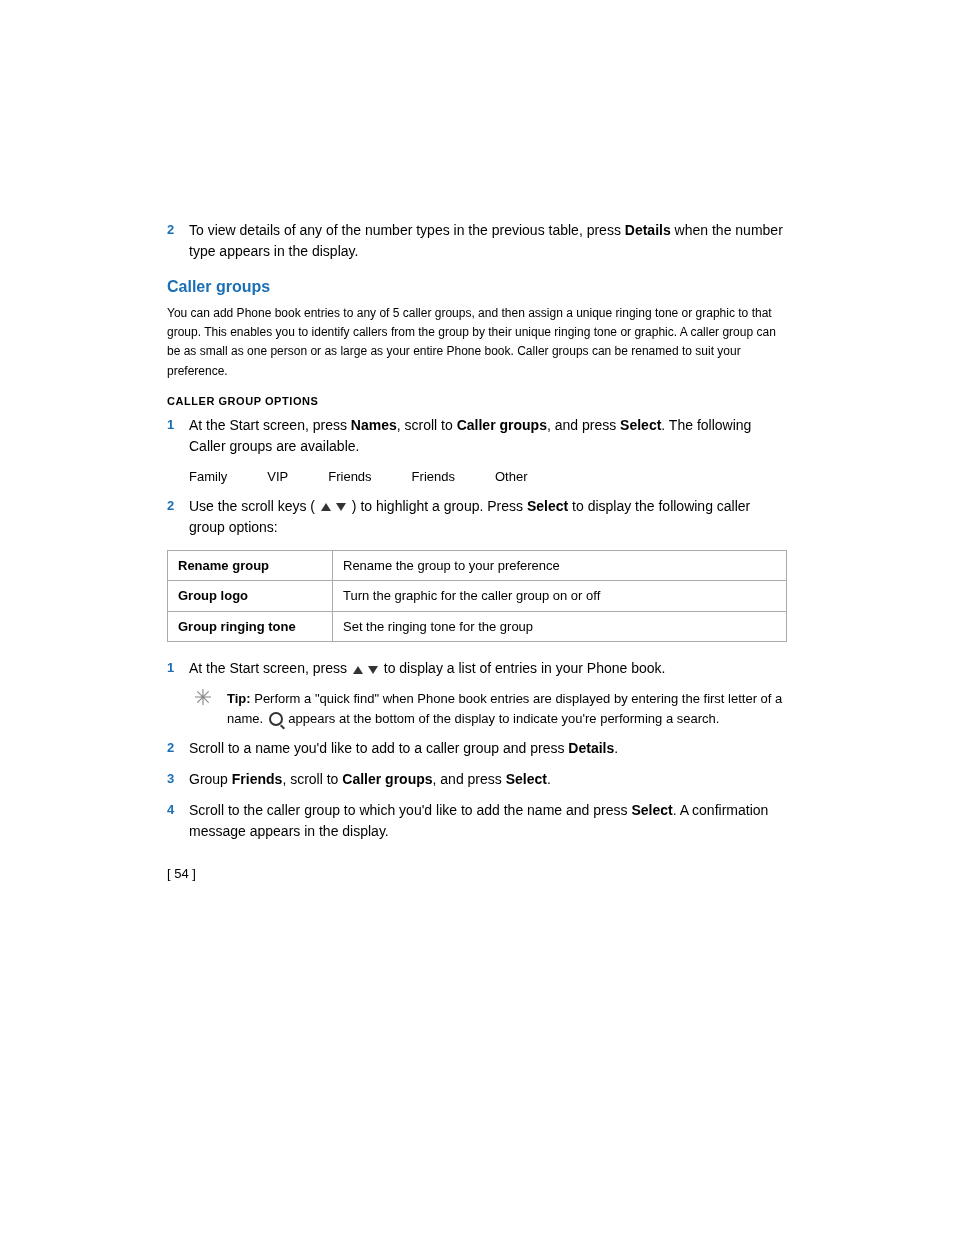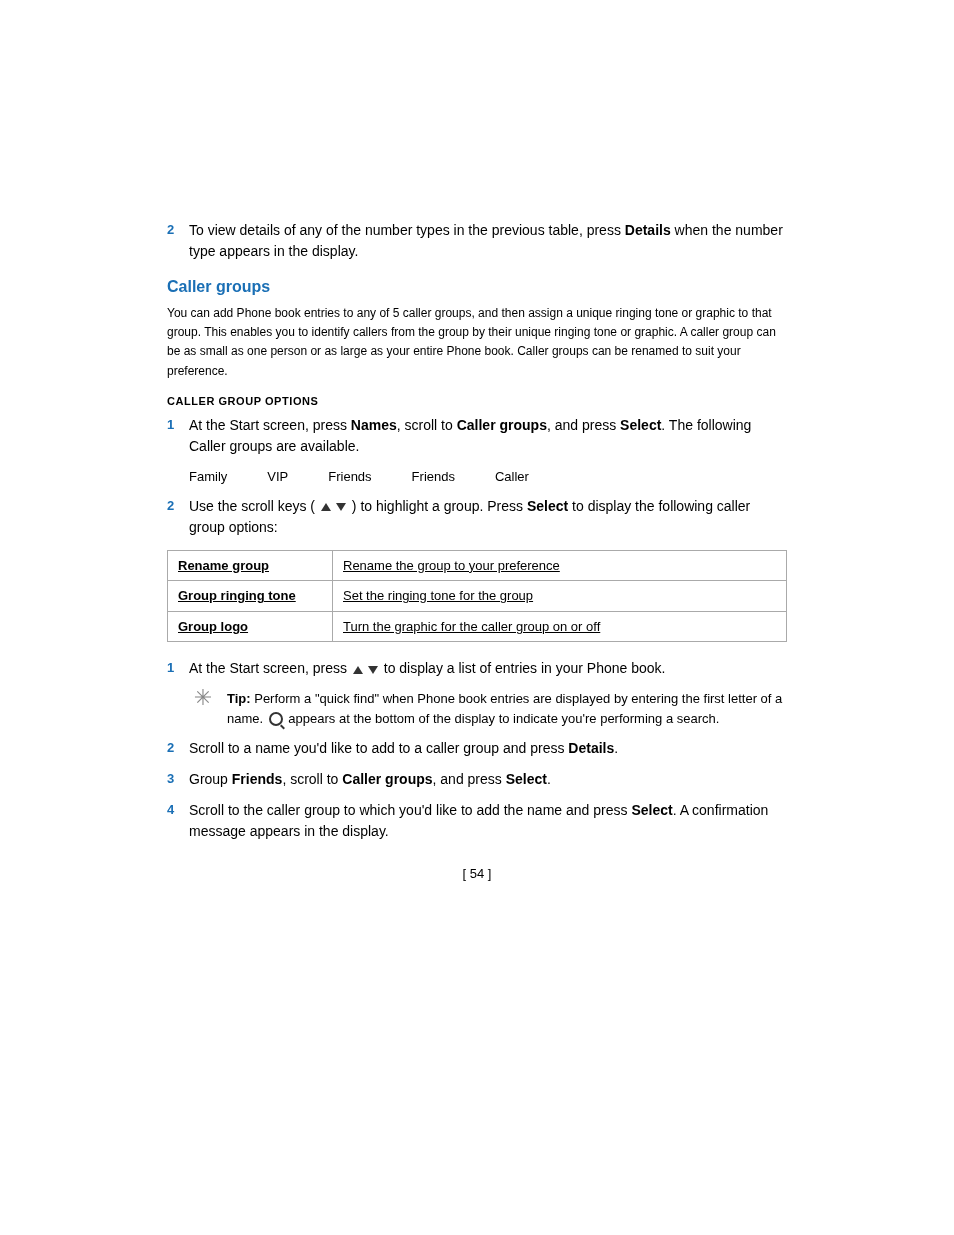--- a/index.html
+++ b/index.html
@@ -86,21 +86,20 @@
 
     .caller-groups-row span {
       font-size: 13px;
     }
 
     .options-table {
       border-collapse: collapse;
       width: 100%;
       margin: 12px 0 16px 0;
       font-size: 13px;
-      text-decoration: underline;
     }
 
     .options-table td {
       border: 1px solid #aaa;
       padding: 5px 10px;
       vertical-align: top;
       line-height: 1.5;
     }
 
     .options-table td:first-child {
@@ -129,21 +128,20 @@
       min-width: 28px;
       text-align: center;
     }
 
     .tip-text {
       font-size: 13px;
       line-height: 1.5;
     }
 
     .page-number {
-      text-align: center;
       font-size: 13px;
       margin-top: 24px;
     }
 
     .inline-arrows {
       display: inline-flex;
       align-items: center;
       gap: 1px;
       vertical-align: middle;
     }
@@ -208,21 +206,21 @@
       <span class="step-text">
         <span>At the Start screen, press </span><span class="bold">Names</span><span>, scroll to </span><span class="bold">Caller groups</span><span>, and press </span><span class="bold">Select</span><span>. The following Caller groups are available.</span>
       </span>
     </div>
 
     <div class="caller-groups-row">
       <span>Family</span>
       <span>VIP</span>
       <span>Friends</span>
       <span>Friends</span>
-      <span>Caller</span>
+      <span>Other</span>
     </div>
 
     <div class="step-item">
       <span class="step-number">2</span>
       <span class="step-text">
         <span>Use the scroll keys (</span>
         <span class="inline-arrows">
           <span class="arrow-up-tri"></span>
           <span class="arrow-down-tri"></span>
         </span>
@@ -230,26 +228,26 @@
       </span>
     </div>
 
     <table class="options-table">
       <tbody>
         <tr>
           <td>Rename group</td>
           <td>Rename the group to your preference</td>
         </tr>
         <tr>
+          <td>Group logo</td>
+          <td>Turn the graphic for the caller group on or off</td>
+        </tr>
+        <tr>
           <td>Group ringing tone</td>
           <td>Set the ringing tone for the group</td>
-        </tr>
-        <tr>
-          <td>Group logo</td>
-          <td>Turn the graphic for the caller group on or off</td>
         </tr>
       </tbody>
     </table>
 
 
     <div class="step-item">
       <span class="step-number">1</span>
       <span class="step-text">
         <span>At the Start screen, press </span>
         <span class="inline-arrows">

